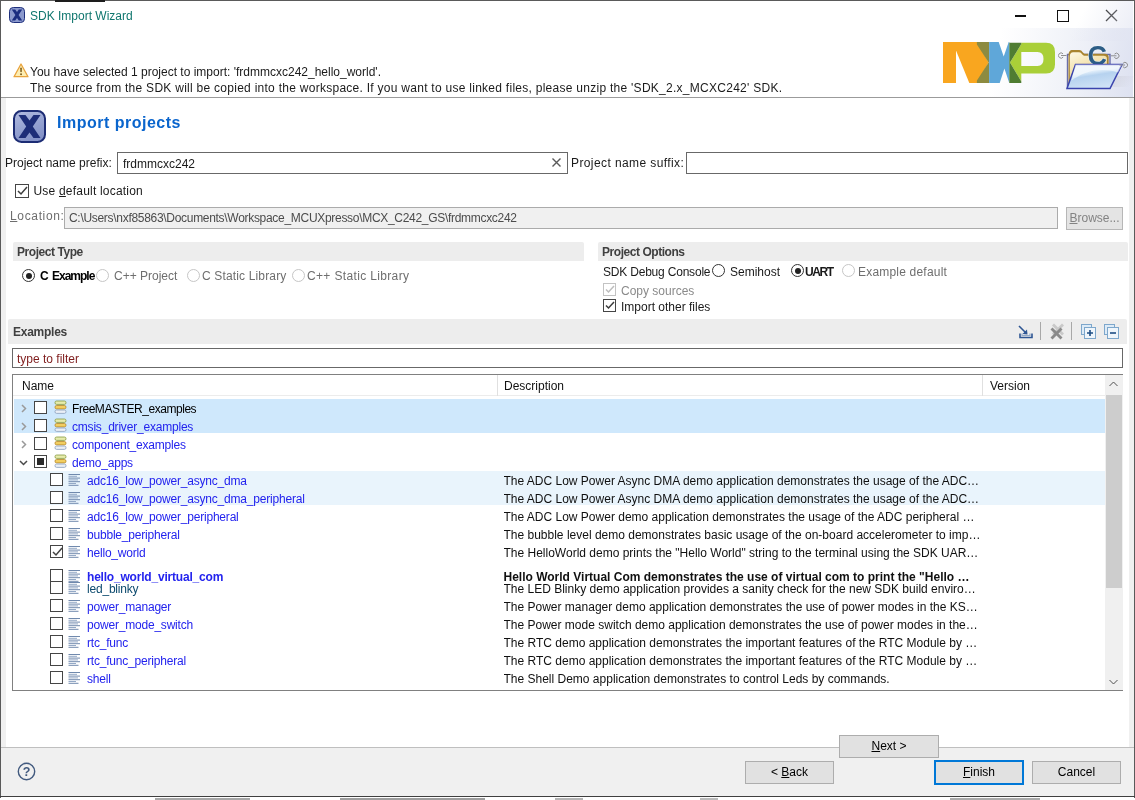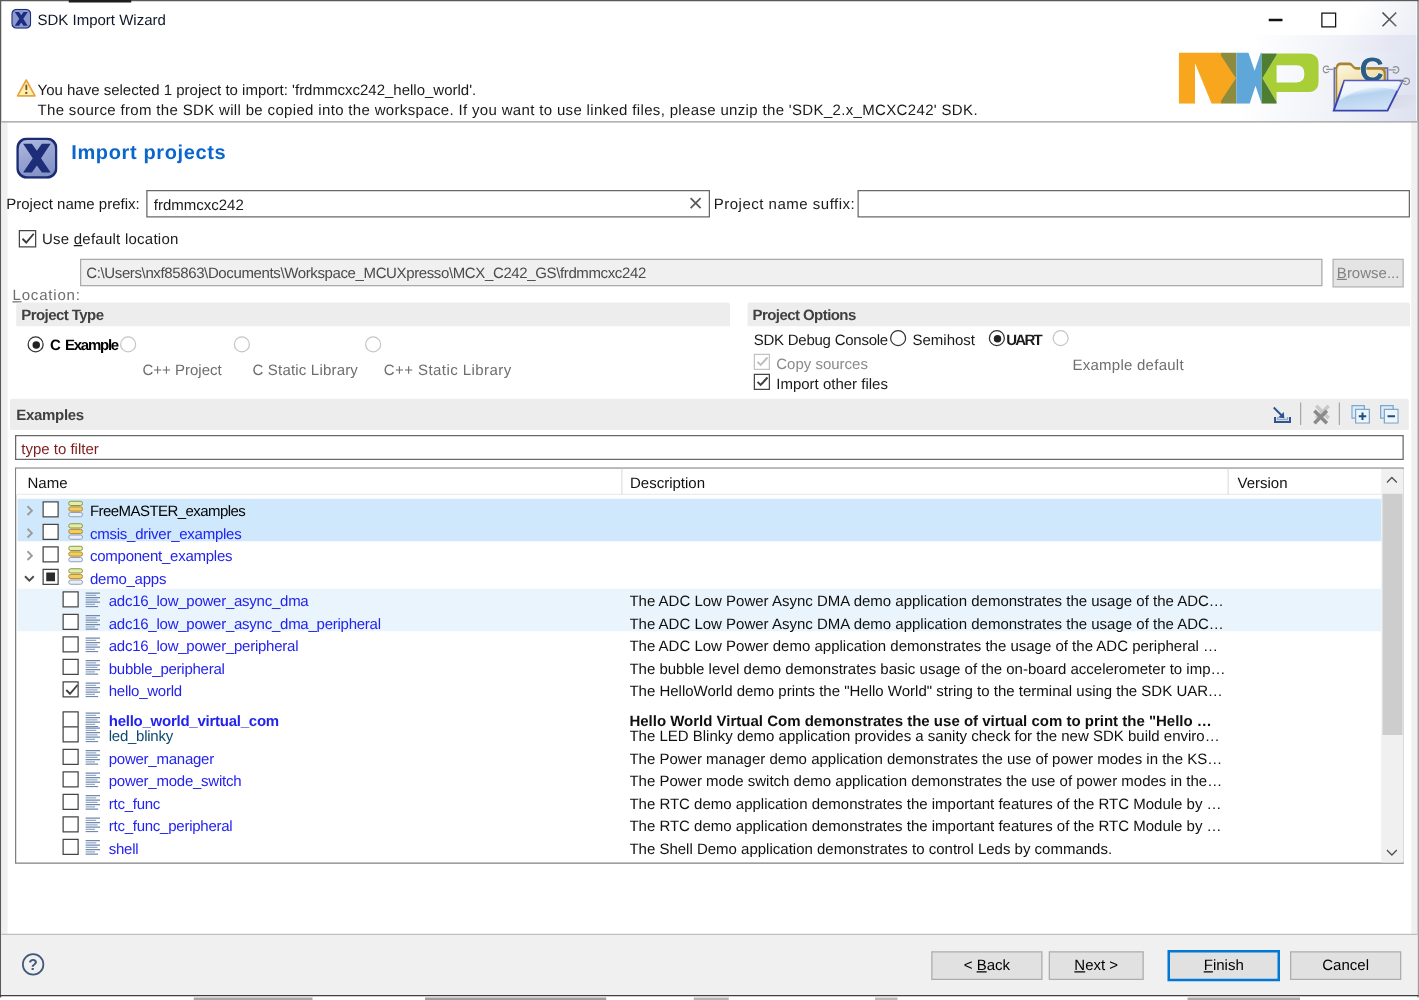--- a/index.html
+++ b/index.html
@@ -1,20 +1,20 @@
 <!DOCTYPE html>
 <html><head>
 <meta charset="utf-8">
 <style>
 * { margin:0; padding:0; box-sizing:border-box; }
 html,body { width:1135px; height:800px; }
 body { position:relative; background:#fff; font-family:"Liberation Sans", sans-serif; font-size:12px; color:#000; overflow:hidden; }
 .abs { position:absolute; }
 .lbl { position:absolute; white-space:nowrap; font-size:12px; color:#1a1a1a; }
-.gray { color:#6e6e6e;margin-top:20px; }
+.gray { color:#6e6e6e; }
 .strip { position:absolute; background:#ededed; border-radius:2px 2px 0 0; }
 .striptitle { position:absolute; font-weight:bold; font-size:12px; color:#404040; white-space:nowrap; }
 .radio { position:absolute; width:13px; height:13px; border:1px solid #333; border-radius:50%; background:#fff; }
 .radio.dis { border-color:#c6c6c6; }
 .radio .dot { position:absolute; left:2.5px; top:2.5px; width:6px; height:6px; border-radius:50%; background:#222; }
 .cb { position:absolute; width:13px; height:13px; border:1px solid #454545; background:#fff; }
 .cb.dis { border-color:#c3c3c3; }
 svg { position:absolute; display:block; }
 .btn { position:absolute; height:23px; background:#e1e1e1; border:1px solid #adadad; font-size:12px; color:#000; text-align:center; line-height:21px; }
 .row { position:absolute; left:13.5px; width:1091px; height:34px; }
@@ -37,21 +37,21 @@
 <div class="abs" style="left:155px;top:798px;width:95px;height:2px;background:#a8a8a8"></div>
 <div class="abs" style="left:340px;top:798px;width:145px;height:2px;background:#9e9e9e"></div>
 <div class="abs" style="left:555px;top:798px;width:28px;height:2px;background:#b5b5b5"></div>
 <div class="abs" style="left:700px;top:798px;width:18px;height:2px;background:#bbb"></div>
 <div class="abs" style="left:950px;top:798px;width:90px;height:2px;background:#ababab"></div>
 
 <svg style="left:9px;top:7px" width="16" height="16" viewBox="0 0 16 16">
   <rect x="0.5" y="0.5" width="15" height="15" rx="3.8" fill="#8b99cd" stroke="#1e2f7c"></rect>
   <path d="M2.8,2.5 h3.4 l1.8,2.6 1.8,-2.6 h3.4 l-3.6,5.5 3.6,5.5 h-3.4 l-1.8,-2.6 -1.8,2.6 H2.8 l3.6,-5.5 z" fill="#1b2d80"></path>
 </svg>
-<div class="lbl" style="left:30px;top:9px;color:#0f172a">SDK Import Wizard</div>
+<div class="lbl" style="left:30px;top:9px;color:#0f766e">SDK Import Wizard</div>
 
 <div class="abs" style="left:1015px;top:15px;width:11px;height:1.5px;background:#111"></div>
 <div class="abs" style="left:1057px;top:10px;width:12px;height:12px;border:1.3px solid #111"></div>
 <svg style="left:1105px;top:9px" width="13" height="13" viewBox="0 0 13 13">
   <path d="M1 1 L12 12 M12 1 L1 12" stroke="#111" stroke-width="1.3"></path>
 </svg>
 
 <div class="abs" style="left:940px;top:28px;width:193px;height:69px;background:linear-gradient(100deg, rgba(230,233,243,0) 30%, rgba(226,230,242,0.6) 72%, rgba(215,220,238,0.85) 100%)"></div>
 <div class="abs" style="left:1060px;top:1px;width:73px;height:40px;background:linear-gradient(115deg, rgba(235,237,246,0) 30%, rgba(226,229,242,0.7) 100%)"></div>
 
@@ -463,15 +463,15 @@
     <div class="desc">The Shell Demo application demonstrates to control Leds by commands.</div>
   </div>
 
 <div class="abs" style="left:1px;top:747px;width:1133px;height:1px;background:#bfbfbf"></div>
 <div class="abs" style="left:1px;top:748px;width:1133px;height:48px;background:#f0f0f0"></div>
 <svg style="left:17px;top:762px" width="19" height="19" viewBox="0 0 19 19">
   <circle cx="9.5" cy="9.5" r="8.2" fill="none" stroke="#41597e" stroke-width="1.4"></circle>
   <text x="9.5" y="14" text-anchor="middle" font-size="12.5" font-weight="bold" fill="#41597e" font-family="Liberation Sans">?</text>
 </svg>
 <div class="btn" style="left:745px;top:761px;width:89px">&lt; <u>B</u>ack</div>
-<div class="btn" style="left:839px;top:761px;width:76px"><u>N</u>ext &gt;</div>
+<div class="btn" style="left:839px;top:735px;width:100px"><u>N</u>ext &gt;</div>
 <div class="btn" style="left:934px;top:760px;width:90px;height:25px;border:2px solid #0078d7;line-height:21px"><u>F</u>inish</div>
 <div class="btn" style="left:1032px;top:761px;width:89px">Cancel</div>
 
 </body></html>

